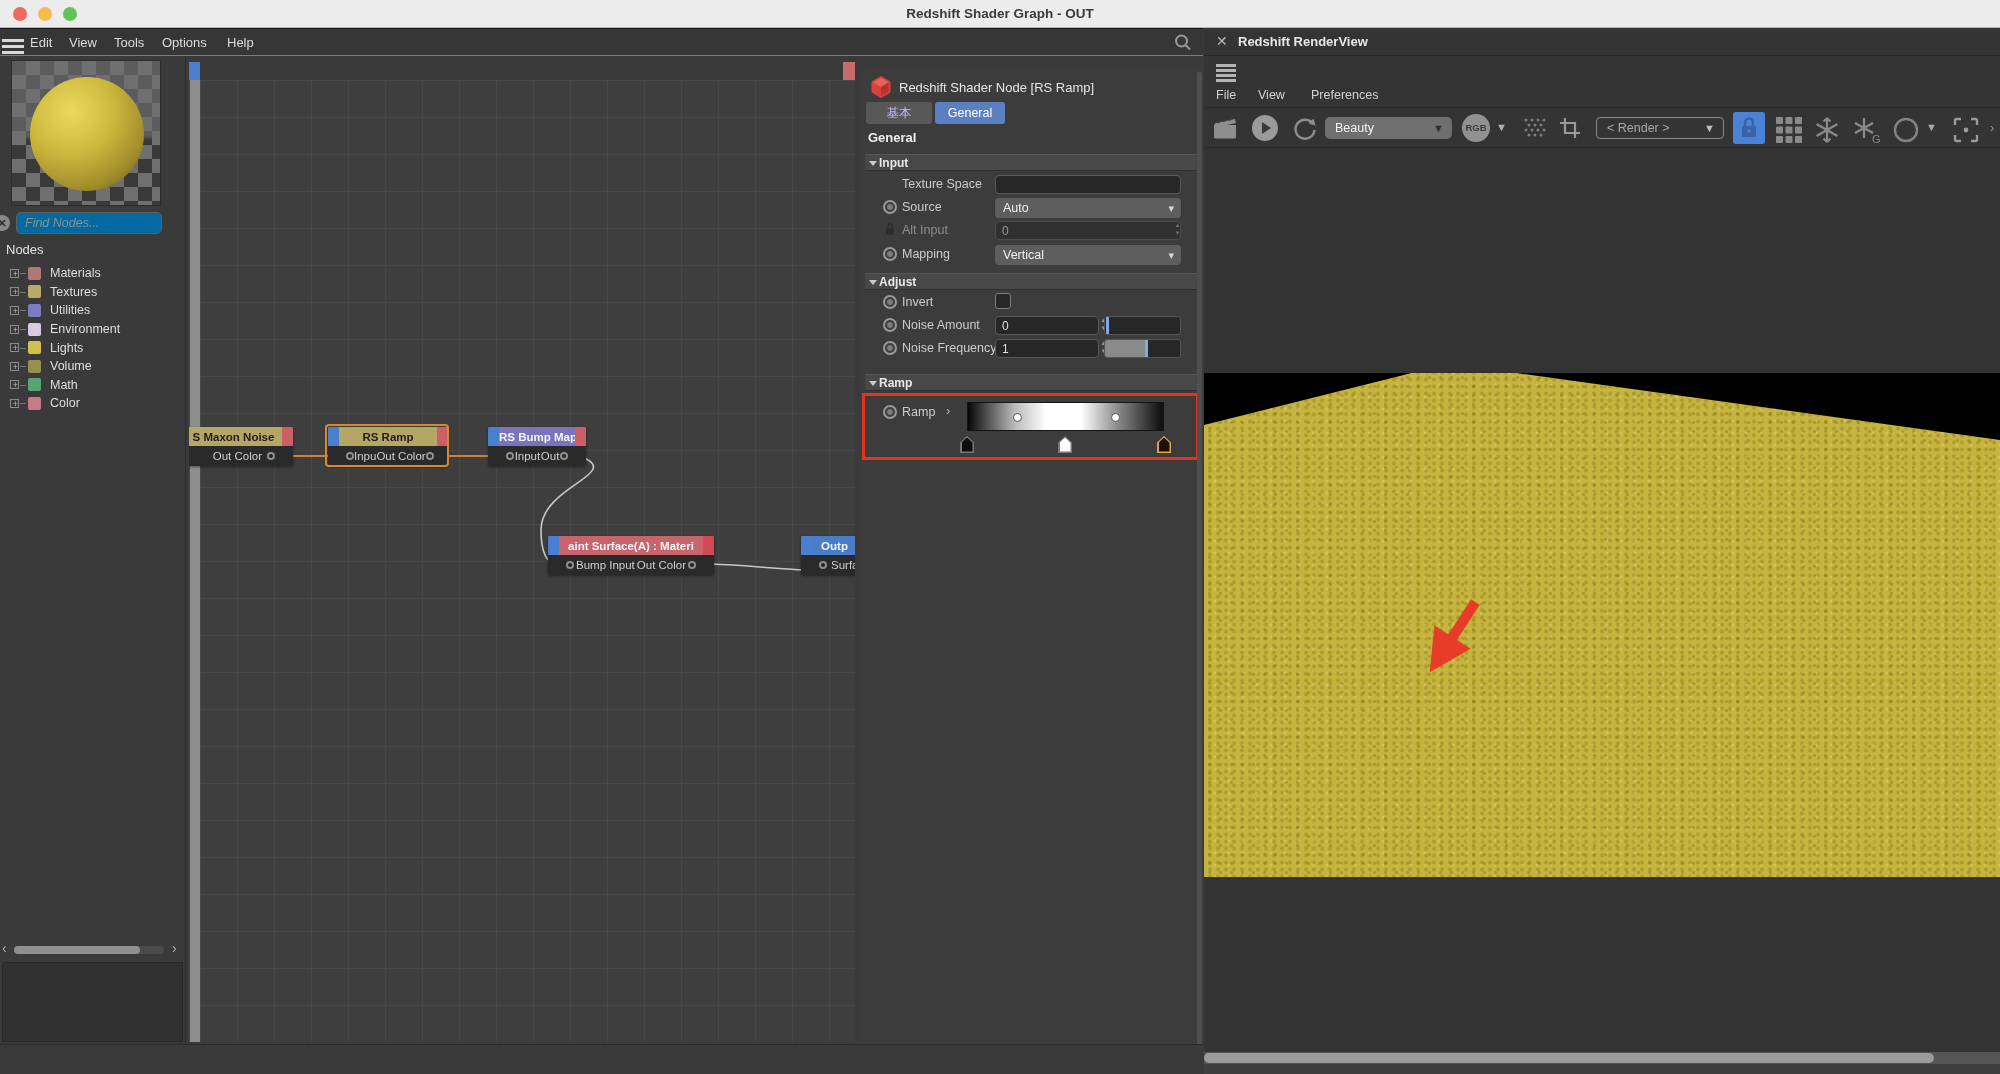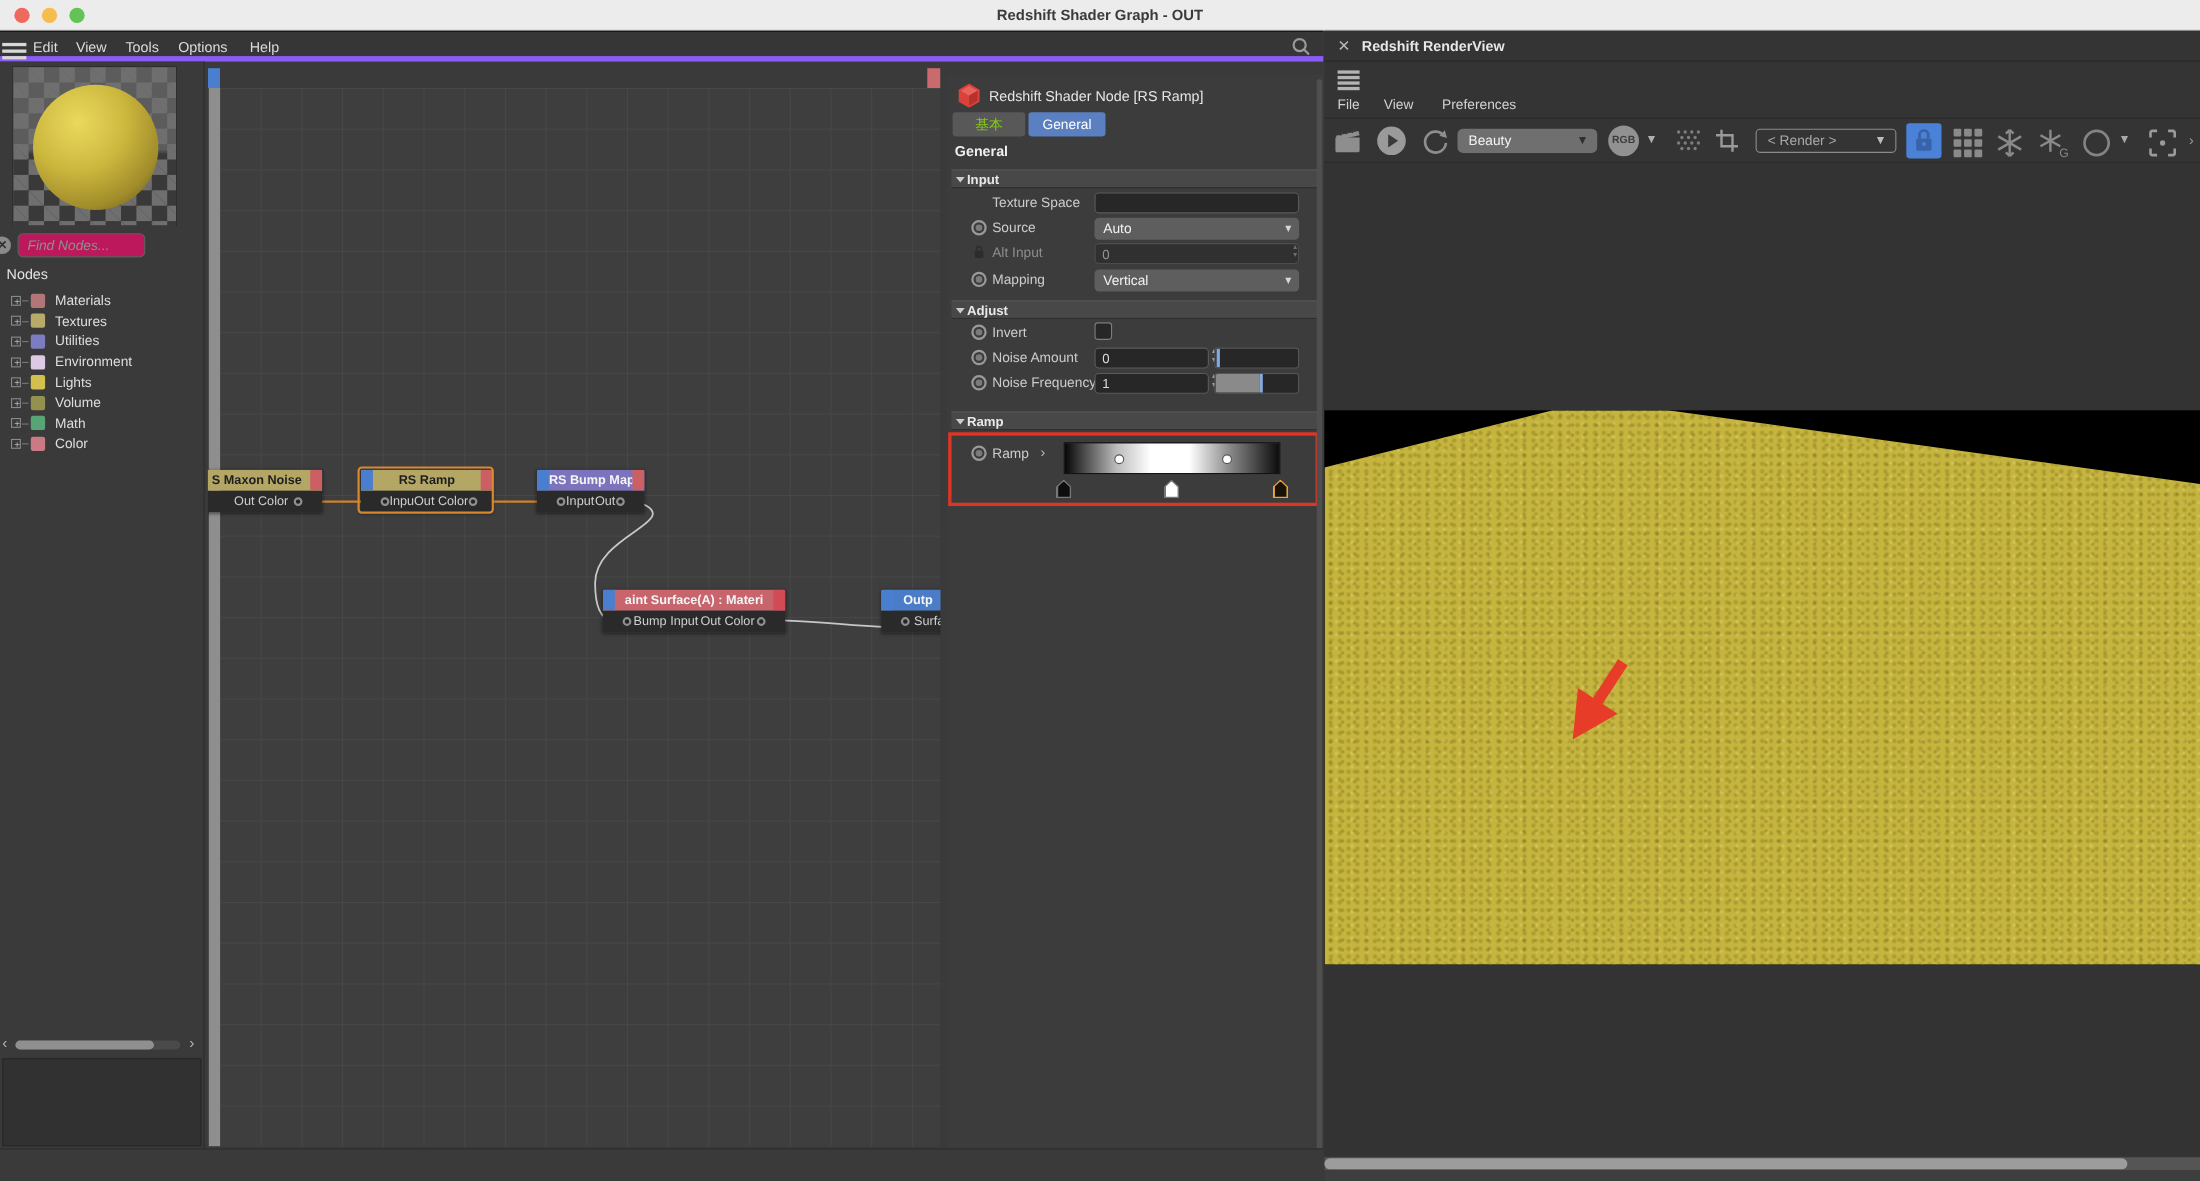--- a/index.html
+++ b/index.html
@@ -6,34 +6,34 @@
   *{box-sizing:border-box;font-family:"Liberation Sans",sans-serif;}
   .screen{position:relative;width:2000px;height:1074px;background:#3a3a3a;overflow:hidden;font-family:"Liberation Sans",sans-serif;}
   .abs{position:absolute;}
 
   
   .titlebar{position:absolute;left:0;top:0;width:2000px;height:28px;background:#ececec;border-bottom:1px solid #b8b8b8;}
   .tl{position:absolute;top:7px;width:14px;height:14px;border-radius:50%;}
   .wtitle{position:absolute;left:0;right:0;top:0;height:44px;line-height:28px;text-align:center;font-size:13.5px;font-weight:bold;color:#3a3a3a;}
 
   
-  .menubar{position:absolute;left:0;top:28px;width:1203px;height:28px;background:#363636;border-top:1px solid #161616;border-bottom:5px solid #8b5cf6;}
+  .menubar{position:absolute;left:0;top:28px;width:1203px;height:28px;background:#363636;border-top:1px solid #161616;border-bottom:1px solid #8b5cf6;}
   .menuitem{position:absolute;top:0;height:28px;line-height:28px;font-size:13px;color:#dcdcdc;}
   .burger span{display:block;width:22px;height:3px;background:#d8d8d8;margin:3px 0;}
 
   
   .sidebar{position:absolute;left:0;top:56px;width:186px;height:988px;background:#3a3a3a;border-right:1px solid #2b2b2b;}
   .preview{position:absolute;left:11px;top:4px;width:150px;height:146px;background-color:#5c5c5c;
     background-image:linear-gradient(45deg,#6f6f6f 25%,transparent 25%,transparent 75%,#6f6f6f 75%),
                      linear-gradient(45deg,#6f6f6f 25%,transparent 25%,transparent 75%,#6f6f6f 75%),
                      linear-gradient(to bottom,transparent 52%,rgba(0,0,0,.38) 55%);
     background-size:28px 28px,28px 28px,100% 100%;background-position:0 0,14px 14px,0 0;border:1px solid #2d2d2d;overflow:hidden;}
   .sphere{position:absolute;left:18px;top:16px;width:114px;height:114px;border-radius:50%;
     background:radial-gradient(circle at 36% 30%,#ead95e 0%,#cdb83e 40%,#a08c2a 72%,#5e521a 96%);}
-  .findrow input{position:absolute;left:16px;top:156px;width:116px;height:22px;background:#be185d;border:1px solid #5f5f5f;border-radius:5px;color:#cfcfcf;font-style:italic;font-size:12.5px;padding:0 8px;outline:none;}
+  .findrow input{position:absolute;left:16px;top:156px;width:146px;height:22px;background:#0369a1;border:1px solid #5f5f5f;border-radius:5px;color:#cfcfcf;font-style:italic;font-size:12.5px;padding:0 8px;outline:none;}
   .findrow input::placeholder{color:#8f8f8f;}
   .clearicon{position:absolute;left:-6px;top:159px;width:16px;height:16px;border-radius:50%;background:#8a8a8a;color:#2e2e2e;font-size:11px;font-weight:bold;text-align:center;line-height:16px;}
   .treetitle{position:absolute;left:6px;top:186px;font-size:13px;color:#e2e2e2;}
   .tree{position:absolute;left:8px;top:208px;width:176px;display:flex;flex-direction:column;}
   .trow{height:18.6px;display:flex;align-items:center;}
   .expander{width:9px;height:9px;border:1px solid #8a8a8a;margin-left:2px;position:relative;flex:none;}
   .expander::before{content:"+";position:absolute;left:0;top:-3px;width:9px;text-align:center;font-size:9px;color:#bbb;line-height:14px;}
   .expander::after{content:"";position:absolute;left:9px;top:3.5px;width:6px;height:1px;background:#777;}
   .swatch{width:13px;height:13px;border-radius:2px;margin-left:9px;flex:none;}
   .tlabel{margin-left:9px;font-size:12.5px;color:#dedede;white-space:nowrap;}
@@ -60,21 +60,21 @@
   .nbody{height:20px;background:#2a2a2a;display:flex;align-items:center;font-size:11.5px;color:#cfcfcf;padding:0 18px;white-space:nowrap;overflow:hidden;}
   .port{width:8px;height:8px;border-radius:50%;background:#232323;border:2px solid #8f8f8f;flex:none;}
   .selring{position:absolute;border:2px solid #d8882f;border-radius:4px;pointer-events:none;}
   .dark-t{color:#1e1e1e;}
   .lite-t{color:#f4f4f4;}
 
   
   .props{position:absolute;left:861px;top:68px;width:342px;height:988px;background:#3c3c3c;}
   .pscroll{position:absolute;right:1px;top:4px;width:5px;height:978px;background:#4f4f4f;border-radius:2px;}
   .ptitle{position:absolute;left:38px;top:12px;font-size:13px;color:#e6e6e6;}
-  .ptab{position:absolute;top:34px;height:22px;border-radius:3px;font-size:12.5px;text-align:center;line-height:22px;color:#84cc16;}
+  .ptab{position:absolute;top:34px;height:22px;border-radius:3px;font-size:12.5px;text-align:center;line-height:22px;color:#c4b5fd;}
   .psection{position:absolute;left:7px;top:62px;font-size:13px;font-weight:bold;color:#f0f0f0;}
   .pgroup{position:absolute;left:4px;width:334px;height:17px;background:#484848;border-top:1px solid #565656;border-bottom:1px solid #2f2f2f;font-size:12px;font-weight:bold;color:#e8e8e8;line-height:16px;padding-left:14px;}
   .pgroup::before{content:"";position:absolute;left:4px;top:6px;border-left:4px solid transparent;border-right:4px solid transparent;border-top:5px solid #cccccc;}
   .prow{position:absolute;left:0;width:338px;height:22px;}
   .pcircle{position:absolute;left:22px;top:3px;width:14px;height:14px;border:2px solid #9a9a9a;border-radius:50%;}
   .pcircle::after{content:"";position:absolute;left:2px;top:2px;width:6px;height:6px;border-radius:50%;background:#7b7b7b;}
   .plabel{position:absolute;left:41px;top:3px;font-size:12.5px;color:#cccccc;white-space:nowrap;}
   .pinput{position:absolute;left:134px;top:1px;width:186px;height:19px;background:#272727;border:1px solid #5a5a5a;border-radius:4px;color:#dddddd;font-size:12px;padding:0 6px;outline:none;}
   .pdd{position:absolute;left:134px;top:1px;width:186px;height:20px;background:#5e5e5e;border-radius:4px;color:#f2f2f2;font-size:12.5px;line-height:20px;padding:0 8px;}
   .pdd .ddar{position:absolute;right:7px;top:0;color:#d6d6d6;font-size:11px;}

